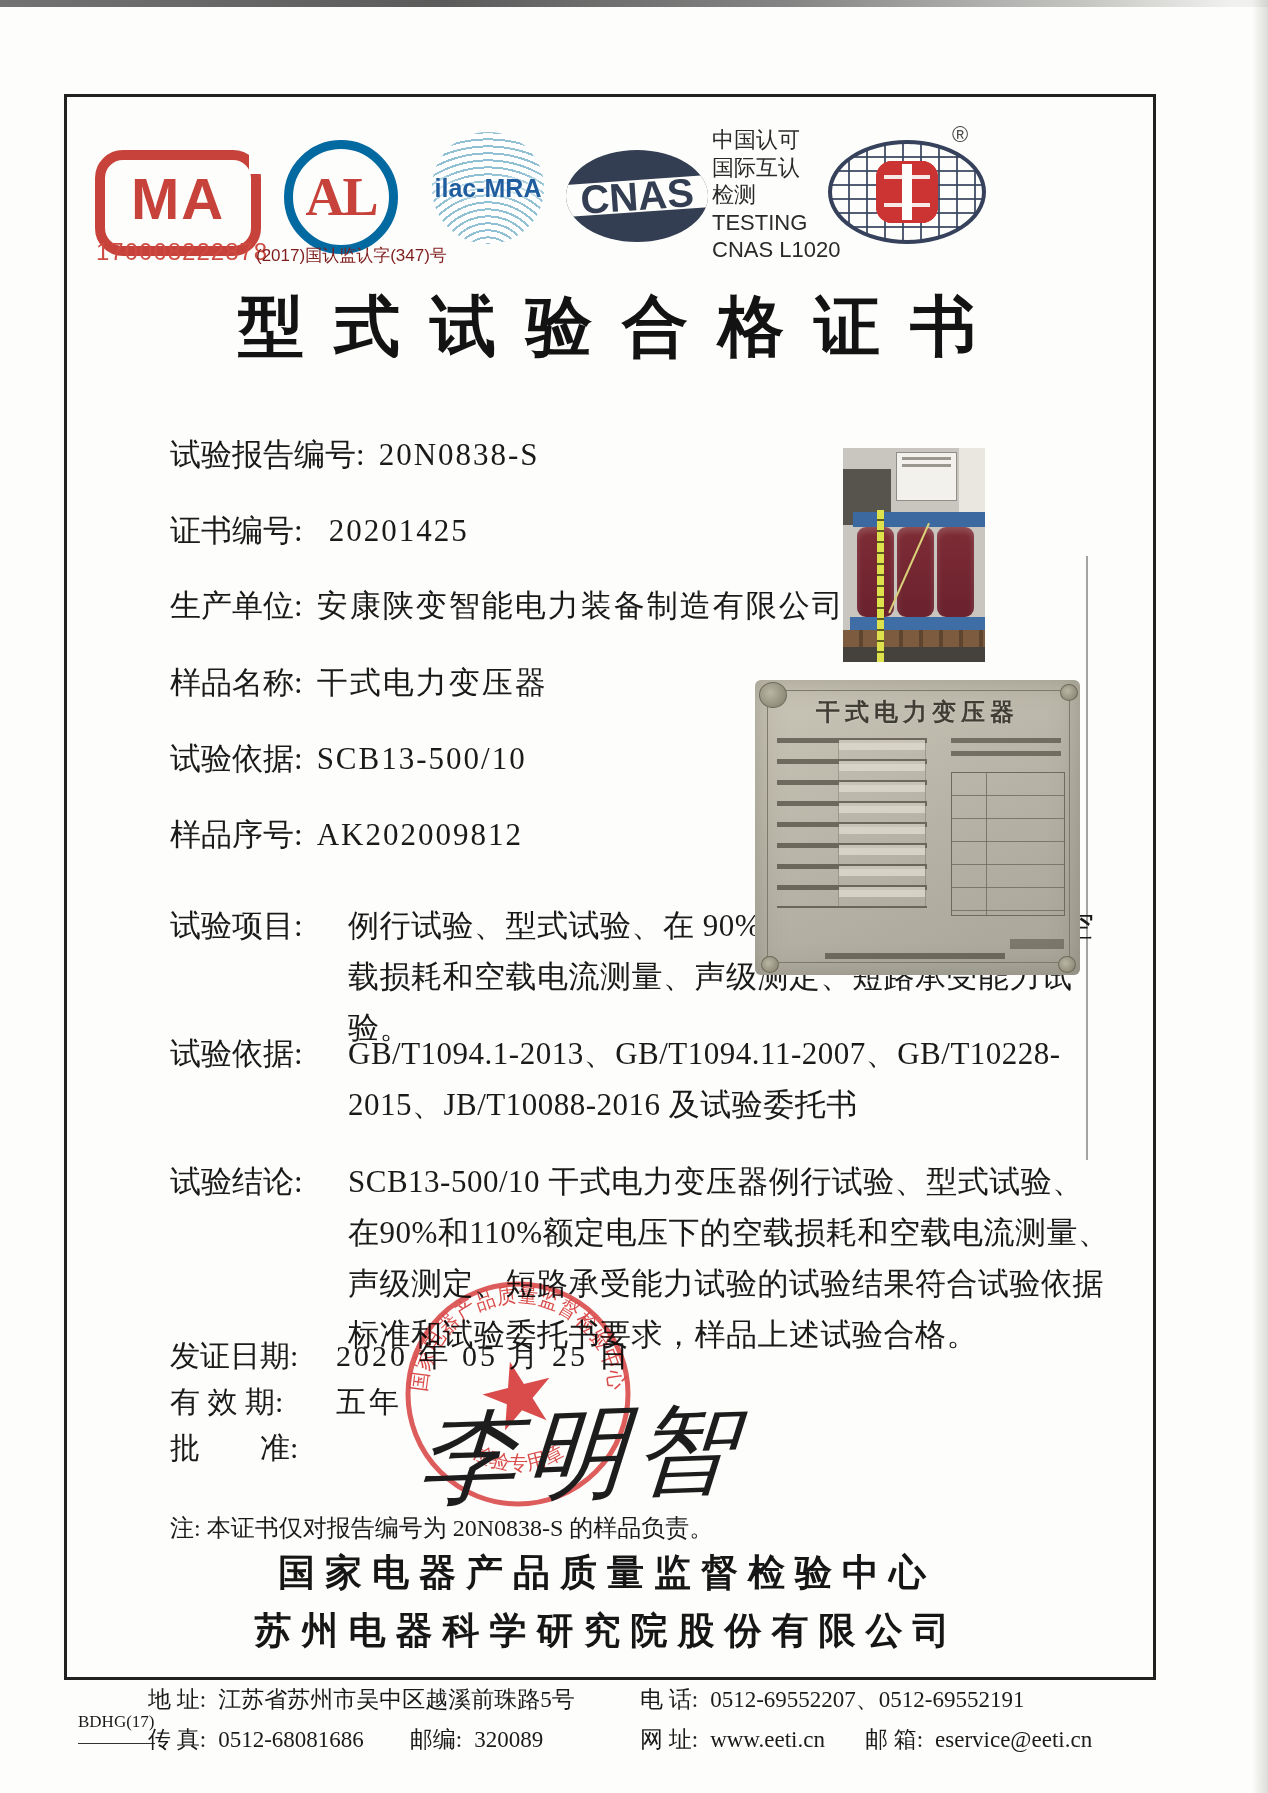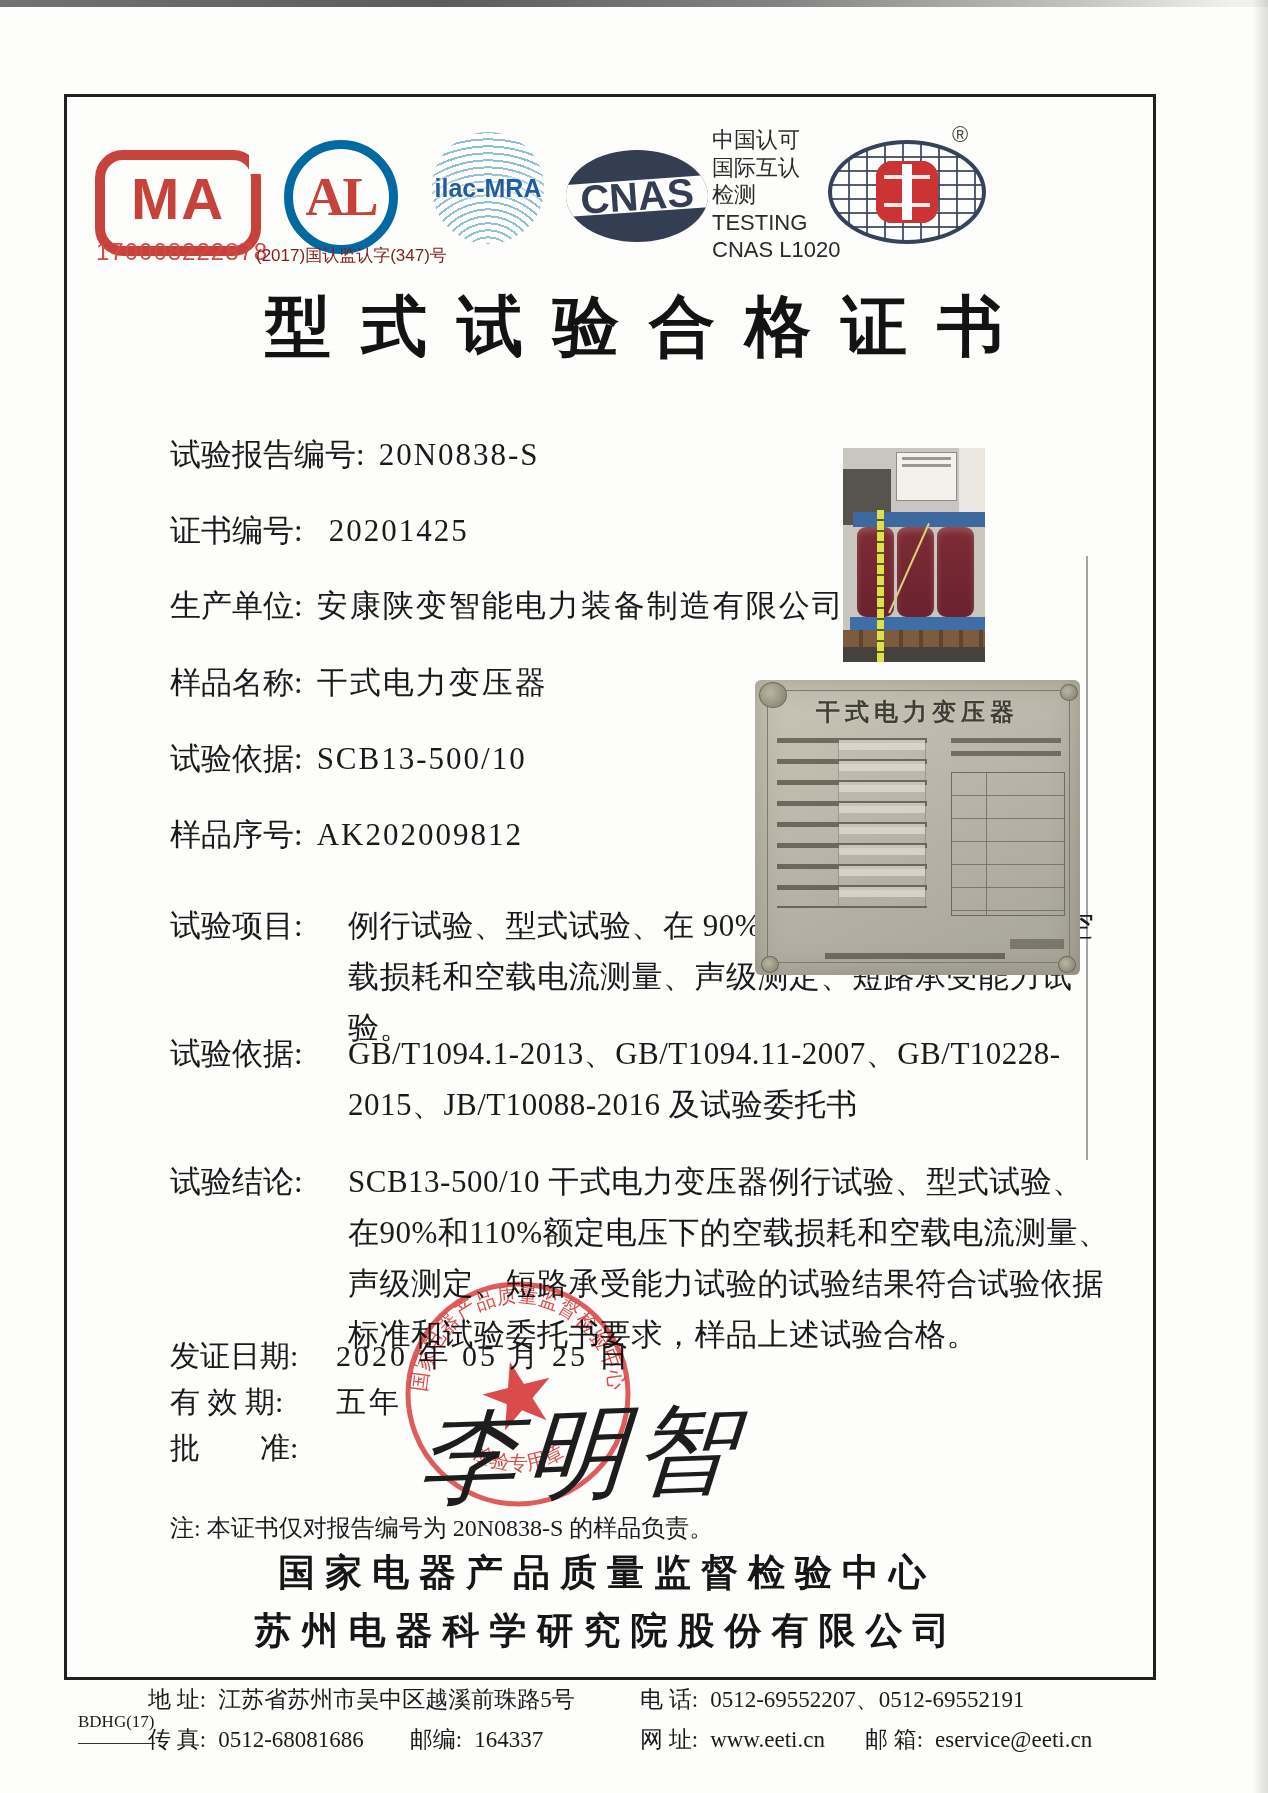--- a/index.html
+++ b/index.html
@@ -34,21 +34,21 @@
       repeating-linear-gradient(0deg,rgba(54,66,92,0) 0 12px,rgba(54,66,92,.85) 12px 14px),
       repeating-linear-gradient(90deg,rgba(54,66,92,0) 0 16px,rgba(54,66,92,.85) 16px 18px),#fdfdfb;}
   .globe .emb{position:absolute;left:50%;top:50%;width:62px;height:62px;transform:translate(-50%,-50%);
     background:linear-gradient(90deg,#cc3434 0 42%,#fdfdfb 42% 58%,#cc3434 58% 100%);
     border-radius:16px;box-shadow:inset 0 10px 0 #fdfdfb00, inset 0 0 0 3px #cc3434;}
   .globe .emb:before{content:"";position:absolute;left:8px;top:14px;width:46px;height:4px;background:rgba(253,253,251,.9);}
   .globe .emb:after{content:"";position:absolute;left:8px;top:42px;width:46px;height:4px;background:rgba(253,253,251,.9);}
   .rmark{position:absolute;left:952px;top:122px;font:400 22px "Liberation Sans",sans-serif;color:#4a4a4a;}
   
   .title{position:absolute;left:64px;top:282px;width:1086px;text-align:center;
-    font-size:66px;font-weight:700;letter-spacing:30px;text-indent:30px;color:#131313;margin-left:27px;}
+    font-size:66px;font-weight:700;letter-spacing:30px;text-indent:30px;color:#131313;}
   
   .field{position:absolute;left:170px;font-size:31px;white-space:nowrap;}
   .field .v{margin-left:14px;letter-spacing:2px;}
   
   .para{position:absolute;left:170px;width:944px;display:flex;font-size:31px;line-height:51px;}
   .para .lab{flex:0 0 178px;}
   .para .txt{flex:1;max-width:766px;letter-spacing:.5px;}
   
   .issue{position:absolute;left:170px;display:flex;font-size:30px;white-space:nowrap;}
   .issue .lab{width:166px;}
@@ -213,21 +213,21 @@
   <div class="note" data-interactable="false">注: 本证书仅对报告编号为 20N0838-S 的样品负责。</div>
 
   <div class="org" style="top:1548px" data-interactable="false">国家电器产品质量监督检验中心</div>
   <div class="org" style="top:1606px" data-interactable="false">苏州电器科学研究院股份有限公司</div>
 
   <div class="fcode" data-interactable="false">BDHG(17)</div>
   <div class="fline" style="left:148px;top:1684px" data-interactable="false">
     <span class="fl" data-interactable="false">地 址:</span><span data-interactable="false">江苏省苏州市吴中区越溪前珠路5号</span>
   </div>
   <div class="fline" style="left:148px;top:1724px" data-interactable="false">
-    <span class="fl" data-interactable="false">传 真:</span><span data-interactable="false">0512-68081686</span><span class="gap46"></span><span class="fl" data-interactable="false">邮编:</span><span data-interactable="false">164337</span>
+    <span class="fl" data-interactable="false">传 真:</span><span data-interactable="false">0512-68081686</span><span class="gap46"></span><span class="fl" data-interactable="false">邮编:</span><span data-interactable="false">320089</span>
   </div>
   <div class="fline" style="left:640px;top:1684px" data-interactable="false">
     <span class="fl" data-interactable="false">电 话:</span><span data-interactable="false">0512-69552207、0512-69552191</span>
   </div>
   <div class="fline" style="left:640px;top:1724px" data-interactable="false">
     <span class="fl" data-interactable="false">网 址:</span><span data-interactable="false">www.eeti.cn</span><span class="gap40"></span><span class="fl" data-interactable="false">邮 箱:</span><span data-interactable="false">eservice@eeti.cn</span>
   </div>
 
   <div class="photo1" data-interactable="false">
     <div class="p1-dark" data-interactable="false"></div>

